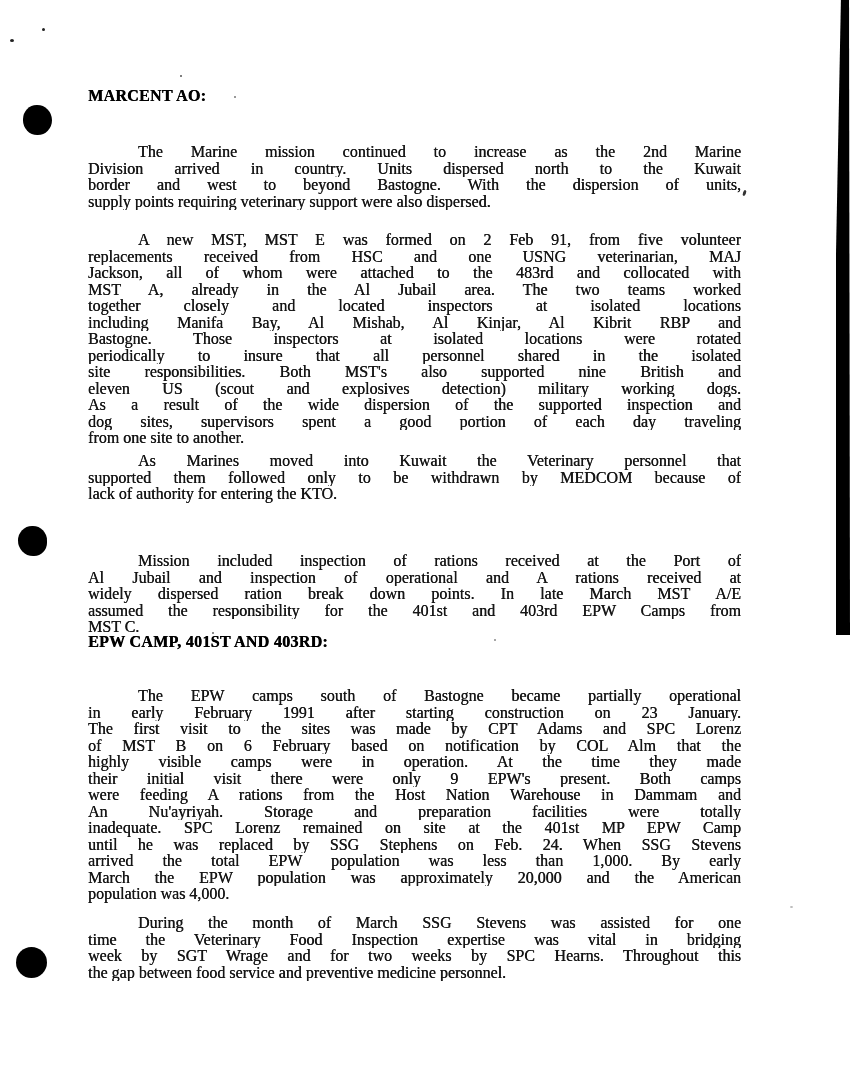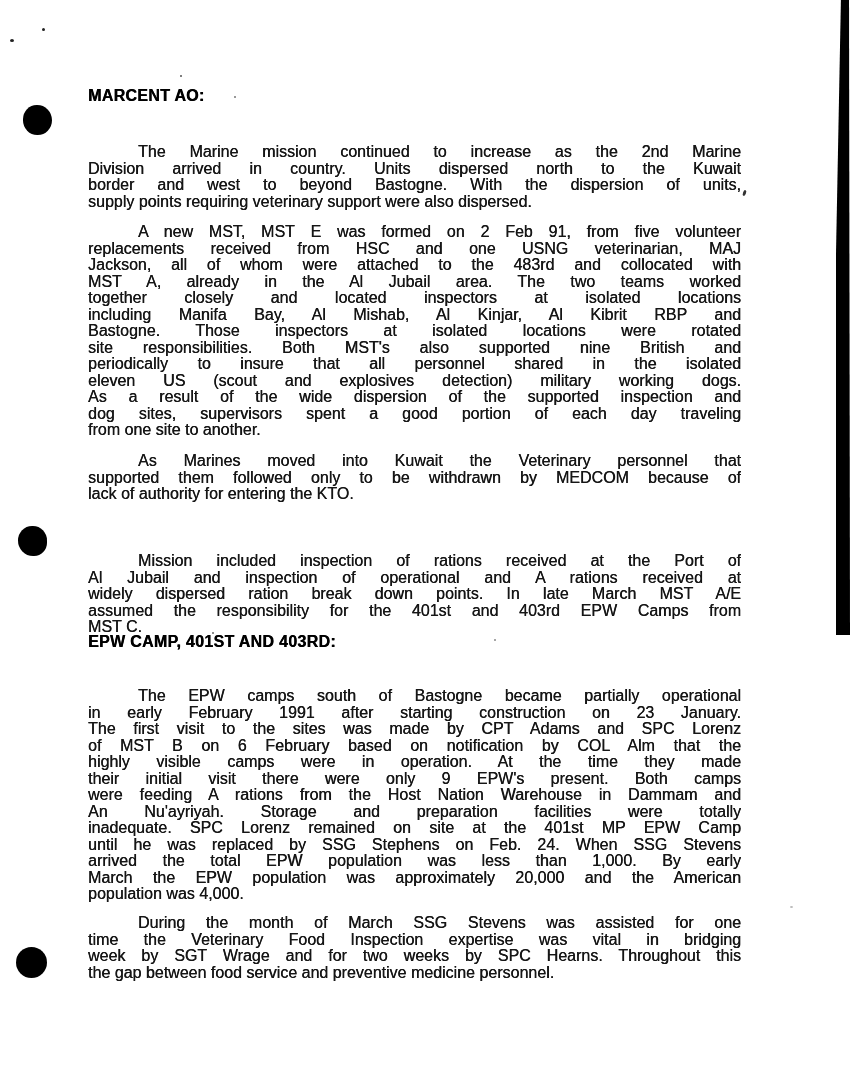--- a/index.html
+++ b/index.html
@@ -2,21 +2,21 @@
 <html><head>
 <meta charset="utf-8">
 <style>
   html, body { margin: 0; padding: 0; background: #e8e8e8; }
   .page {
     position: relative;
     width: 850px;
     height: 1081px;
     background: #ffffff;
     overflow: hidden;
-    font-family: Liberation Sans, sans-serif;
+    font-family: Liberation Serif, serif;
   }
   .block {
     position: absolute;
     left: 88px;
     width: 653px;
     color: #161616;
     font-size: 16px;
     line-height: 16.5px;
     text-shadow: 0.3px 0 0 #161616;
   }
@@ -30,21 +30,21 @@
     height: 16.5px;
     text-align: justify;
     text-align-last: justify;
     overflow: hidden;
   }
   .pline.first { padding-left: 50px; }
   .pline.last  { text-align-last: left; }
   
   .b0 { top: 88px; }
   .b1 { top: 135px; margin-top: 9px; }
-  .b2 { top: 224px; }
+  .b2 { top: 232px; }
   .b3 { top: 453px; }
   .b4 { top: 525px; margin-top: 28px; }
   .b5 { top: 634px; }
   .b6 { top: 688px; }
   .b7 { top: 915px; }
   
   .punch {
     position: absolute;
     background: #000;
     border-radius: 50%;
@@ -99,22 +99,22 @@
         <div class="pline last">supply points requiring veterinary support were also dispersed.</div>
       </div>
       <div class="block b2 paragraph">
         <div class="pline first">A new MST, MST E was formed on 2 Feb 91, from five volunteer</div>
         <div class="pline">replacements received from HSC and one USNG veterinarian, MAJ</div>
         <div class="pline">Jackson, all of whom were attached to the 483rd and collocated with</div>
         <div class="pline">MST A, already in the Al Jubail area.  The two teams worked</div>
         <div class="pline">together closely and located inspectors at isolated locations</div>
         <div class="pline">including Manifa Bay, Al Mishab, Al Kinjar, Al Kibrit RBP and</div>
         <div class="pline">Bastogne.  Those inspectors at isolated locations were rotated</div>
+        <div class="pline">periodically to insure that all personnel shared in the isolated</div>
         <div class="pline">site responsibilities.  Both MST's also supported nine British and</div>
-        <div class="pline">periodically to insure that all personnel shared in the isolated</div>
         <div class="pline">eleven US (scout and explosives detection) military working dogs.</div>
         <div class="pline">As a result of the wide dispersion of the supported inspection and</div>
         <div class="pline">dog sites, supervisors spent a good portion of each day traveling</div>
         <div class="pline last">from one site to another.</div>
       </div>
       <div class="block b3 paragraph">
         <div class="pline first">As Marines moved into Kuwait the Veterinary personnel that</div>
         <div class="pline">supported them followed only to be withdrawn by MEDCOM because of</div>
         <div class="pline last">lack of authority for entering the KTO.</div>
       </div>

